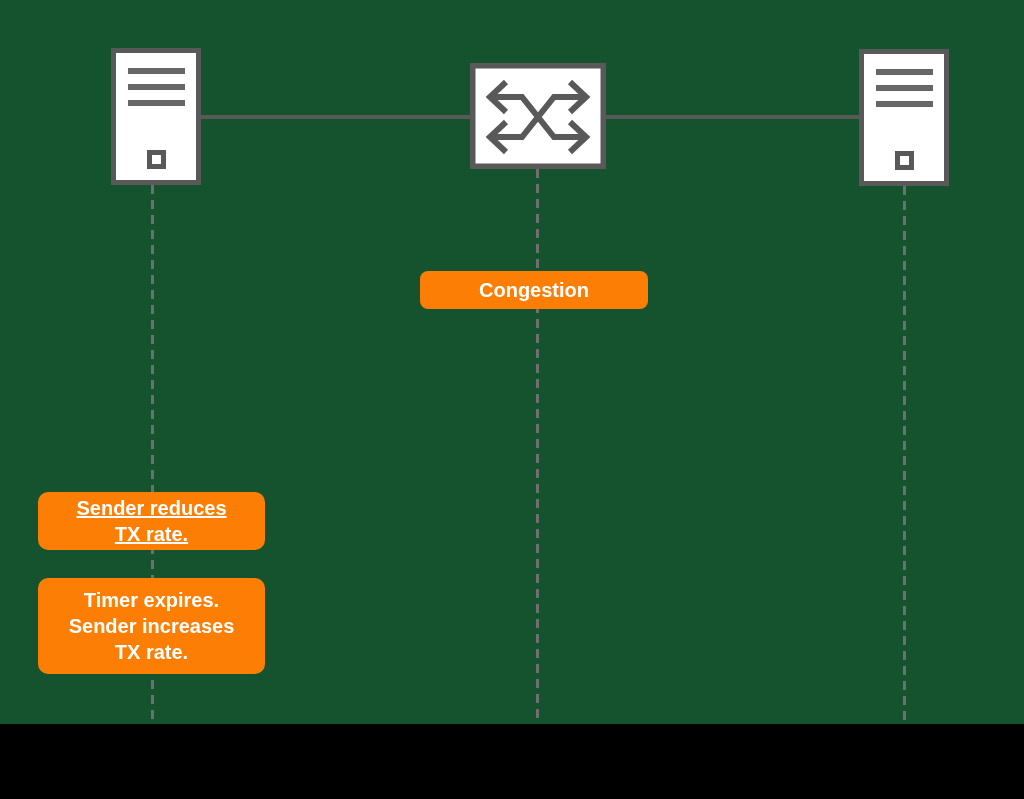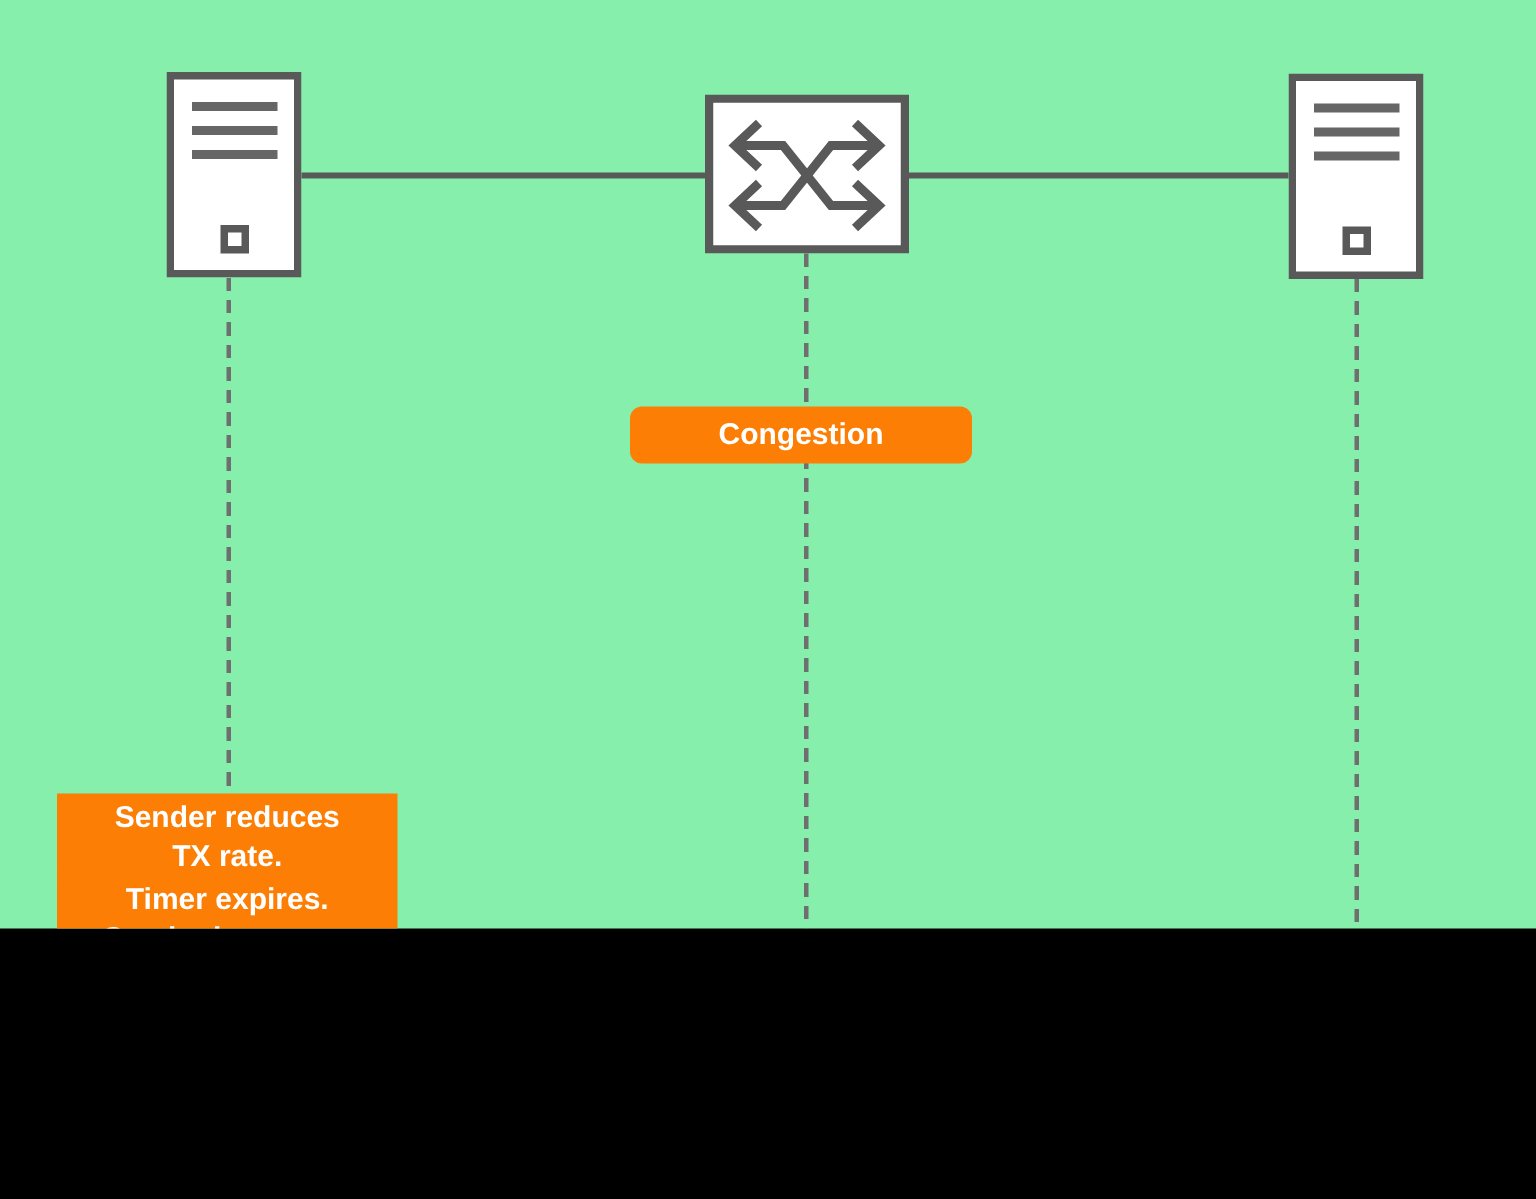--- a/index.html
+++ b/index.html
@@ -1,21 +1,21 @@
 <!DOCTYPE html>
 <html><head>
 <meta charset="utf-8">
 <style>
   html, body { margin: 0; padding: 0; }
   body { background: #000; font-family: "Liberation Sans", sans-serif; }
   #canvas {
     position: relative;
     width: 1024px;
-    height: 619px;
-    background: #86efac;
+    height: 724px;
+    background: #14532d;
     overflow: hidden;
   }
   .node { position: absolute; }
   .node-sender   { left: 111px; top: 48px; }
   .node-switch   { left: 470px; top: 63px; }
   .node-receiver { left: 859px; top: 49px; }
 
   .connector {
     position: absolute;
     height: 4px;
@@ -51,23 +51,24 @@
     justify-content: center;
     white-space: pre-line;
     z-index: 2;
   }
   .note-congestion {
     left: 420px; top: 271px;
     width: 228px; height: 38px;
     border-radius: 8px;
   }
   .note-reduce {
-    left: 38px; top: 529px;
+    left: 38px; top: 492px;
     width: 227px; height: 58px;
-    border-radius: 0;
+    border-radius: 10px;
+    text-decoration: underline;
   }
   .note-timer {
     left: 38px; top: 578px;
     width: 227px; height: 96px;
     border-radius: 10px;
   }
 </style>
 </head>
 <body>
 

